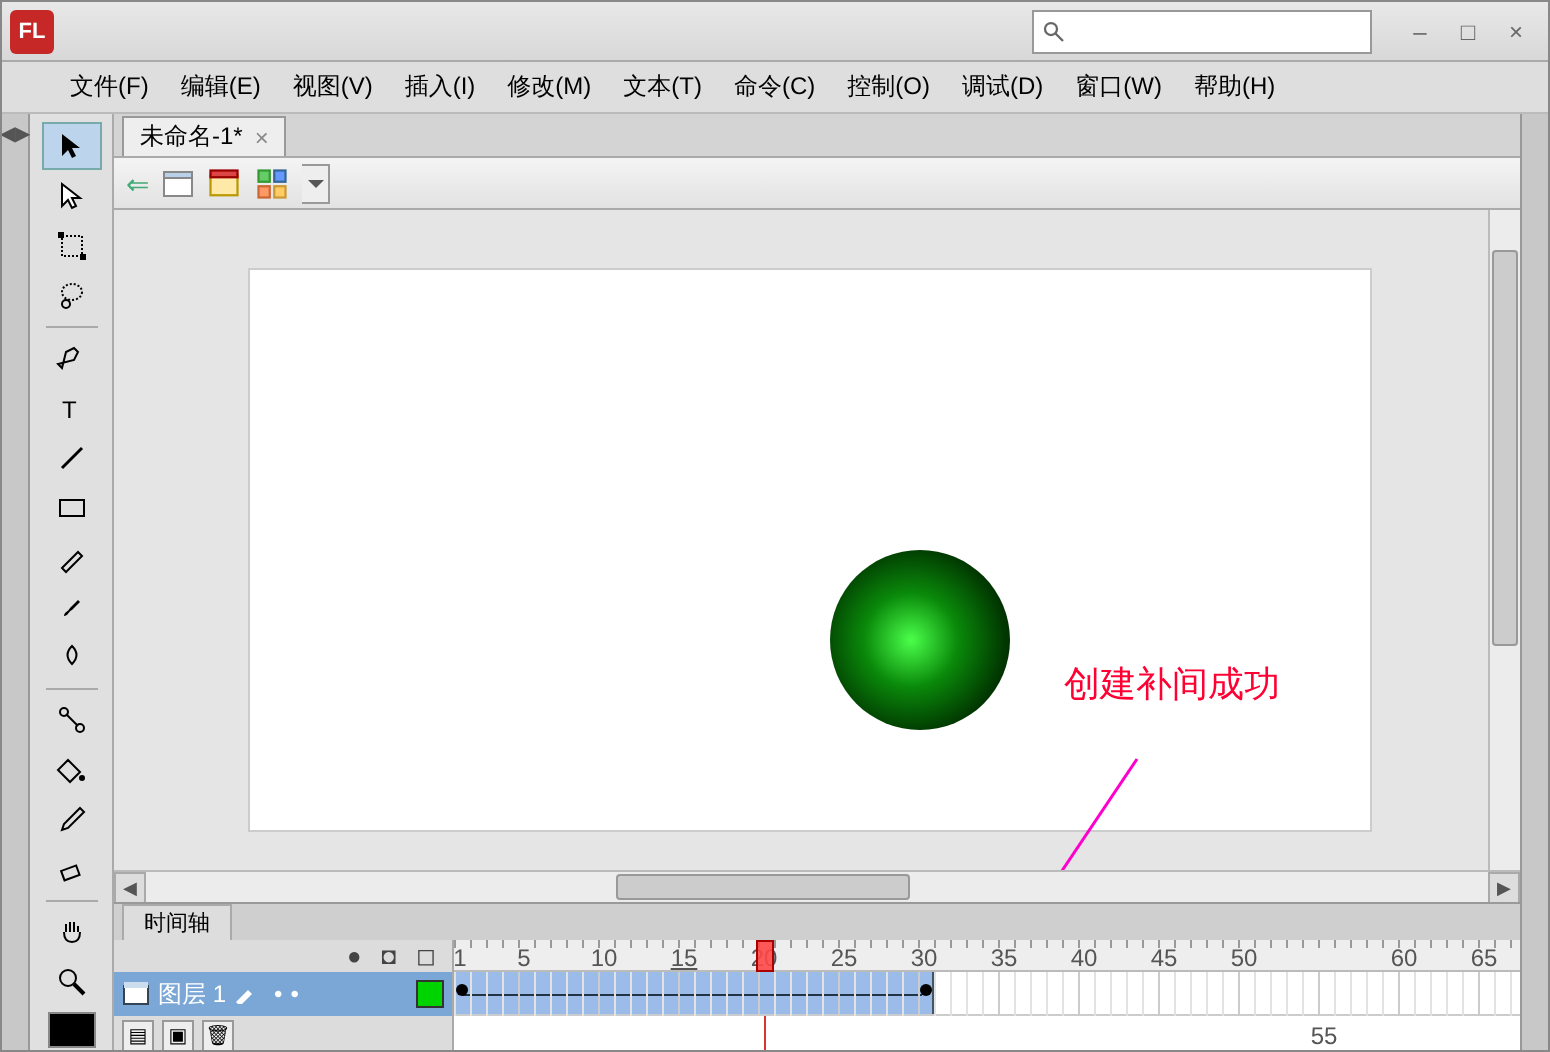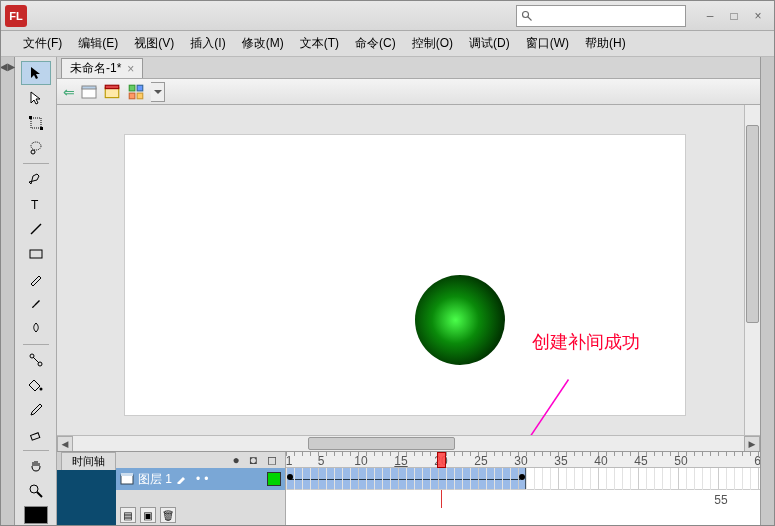--- a/index.html
+++ b/index.html
@@ -6,21 +6,21 @@
 body{background:#e5e5e5;width:775px;height:526px;overflow:hidden;border:1px solid #888;position:relative}
 .titlebar{height:30px;background:linear-gradient(#e8e8e8,#d8d8d8);border-bottom:1px solid #aaa;display:flex;align-items:center;padding:0 4px}
 .app-icon{width:22px;height:22px;background:#c62828;border-radius:3px;display:flex;align-items:center;justify-content:center;color:#fff;font-weight:bold;font-size:11px;margin-right:8px}
 .titlebar .spacer{flex:1}
 .workspace-dd{height:22px;border:1px solid #999;background:linear-gradient(#fff,#eee);padding:0 20px 0 8px;display:flex;align-items:center;position:relative;margin-right:6px}
 .workspace-dd::after{content:"";position:absolute;right:6px;top:8px;border:4px solid transparent;border-top-color:#555}
 .search-box{height:22px;width:170px;border:1px solid #999;background:#fff;display:flex;align-items:center;padding:0 4px;margin-right:12px}
 .search-box svg{width:12px;height:12px;margin-right:4px}
 .search-box input{border:none;outline:none;flex:1;font-size:11px}
 .win-btn{width:20px;height:14px;margin:0 2px;display:flex;align-items:center;justify-content:center;color:#666}
-.menubar{height:26px;background:#dedede;border-bottom:1px solid #bbb;display:flex;align-items:center;padding-left:14px;gap:0}
+.menubar{height:26px;background:#dedede;border-bottom:1px solid #bbb;display:flex;align-items:center;padding-left:26px;gap:0}
 .menu-item{padding:4px 8px;cursor:default}
 .main-row{display:flex;height:calc(100% - 30px - 26px)}
 .sidestrip{width:14px;background:#c8c8c8;border-right:1px solid #999;display:flex;align-items:flex-start;justify-content:center;padding-top:4px}
 .sidestrip .arrow{color:#555;font-size:10px}
 .toolbox{width:42px;background:#e0e0e0;border-right:1px solid #aaa;display:flex;flex-direction:column;align-items:center;padding-top:4px;gap:1px}
 .tool{width:30px;height:24px;display:flex;align-items:center;justify-content:center;border:1px solid transparent}
 .tool.selected{background:#bcd4ec;border:1px solid #7aa}
 .tool svg{width:16px;height:16px}
 .tool-sep{width:26px;height:1px;background:#aaa;margin:2px 0}
 .tool-swatch{width:24px;height:18px;border:1px solid #888;margin-top:2px}
@@ -38,21 +38,21 @@
 .scene-bar .ico{width:18px;height:18px;display:flex;align-items:center;justify-content:center}
 .canvas-wrap{flex:1;background:#e5e5e5;position:relative;overflow:hidden}
 .stage{position:absolute;left:68px;top:30px;width:560px;height:280px;background:#fff;box-shadow:0 0 0 1px #ccc}
 .green-ball{position:absolute;left:290px;top:140px;width:90px;height:90px;background:radial-gradient(circle at 45% 50%,#4bff4b 0%,#0a8a0a 35%,#013801 70%,#000 100%);border-radius:50%}
 .annotation{position:absolute;right:120px;top:225px;color:#ff0033;font-size:18px;font-family:SimSun,serif}
 .annotation-arrow{position:absolute;left:414px;top:270px;width:120px;height:120px;pointer-events:none}
 .hscroll{position:absolute;left:0;right:0;bottom:0;height:16px;background:#ececec;border-top:1px solid #bbb;display:flex}
 .hscroll .btn{width:16px;height:16px;background:#ddd;border:1px solid #aaa;display:flex;align-items:center;justify-content:center;font-size:9px;color:#555}
 .hscroll .track{flex:1;position:relative}
 .hscroll .thumb{position:absolute;left:35%;width:22%;top:1px;bottom:1px;background:#ccc;border:1px solid #999;border-radius:2px}
-.timeline-panel{height:74px;background:#0c4a6e;border-top:1px solid #999;display:flex;flex-direction:row}
+.timeline-panel{height:74px;background:#3b82f6;border-top:1px solid #999;display:flex;flex-direction:column}
 .tl-tab{height:18px;background:#cfcfcf;display:flex;align-items:center;padding-left:4px}
 .tl-tab span{background:#ddd;border:1px solid #aaa;border-bottom:none;padding:1px 10px;font-size:11px}
 .tl-body{flex:1;display:flex}
 .tl-layers{width:170px;background:#dcdcdc;border-right:1px solid #aaa;display:flex;flex-direction:column}
 .tl-layer-header{height:16px;display:flex;align-items:center;justify-content:flex-end;gap:10px;padding-right:8px;font-size:10px;color:#444}
 .tl-layer-row{height:22px;background:#7aa7d6;color:#fff;display:flex;align-items:center;padding:0 4px;gap:4px;font-size:11px}
 .tl-layer-row .sw{width:14px;height:14px;background:#00d400;border:1px solid #333;margin-left:auto}
 .tl-layer-footer{flex:1;display:flex;align-items:flex-end;padding:2px 4px;gap:4px}
 .tl-layer-footer .b{width:16px;height:16px;border:1px solid #999;background:#eee;display:flex;align-items:center;justify-content:center;font-size:10px}
 .tl-frames{flex:1;background:#fff;position:relative;overflow:hidden}

